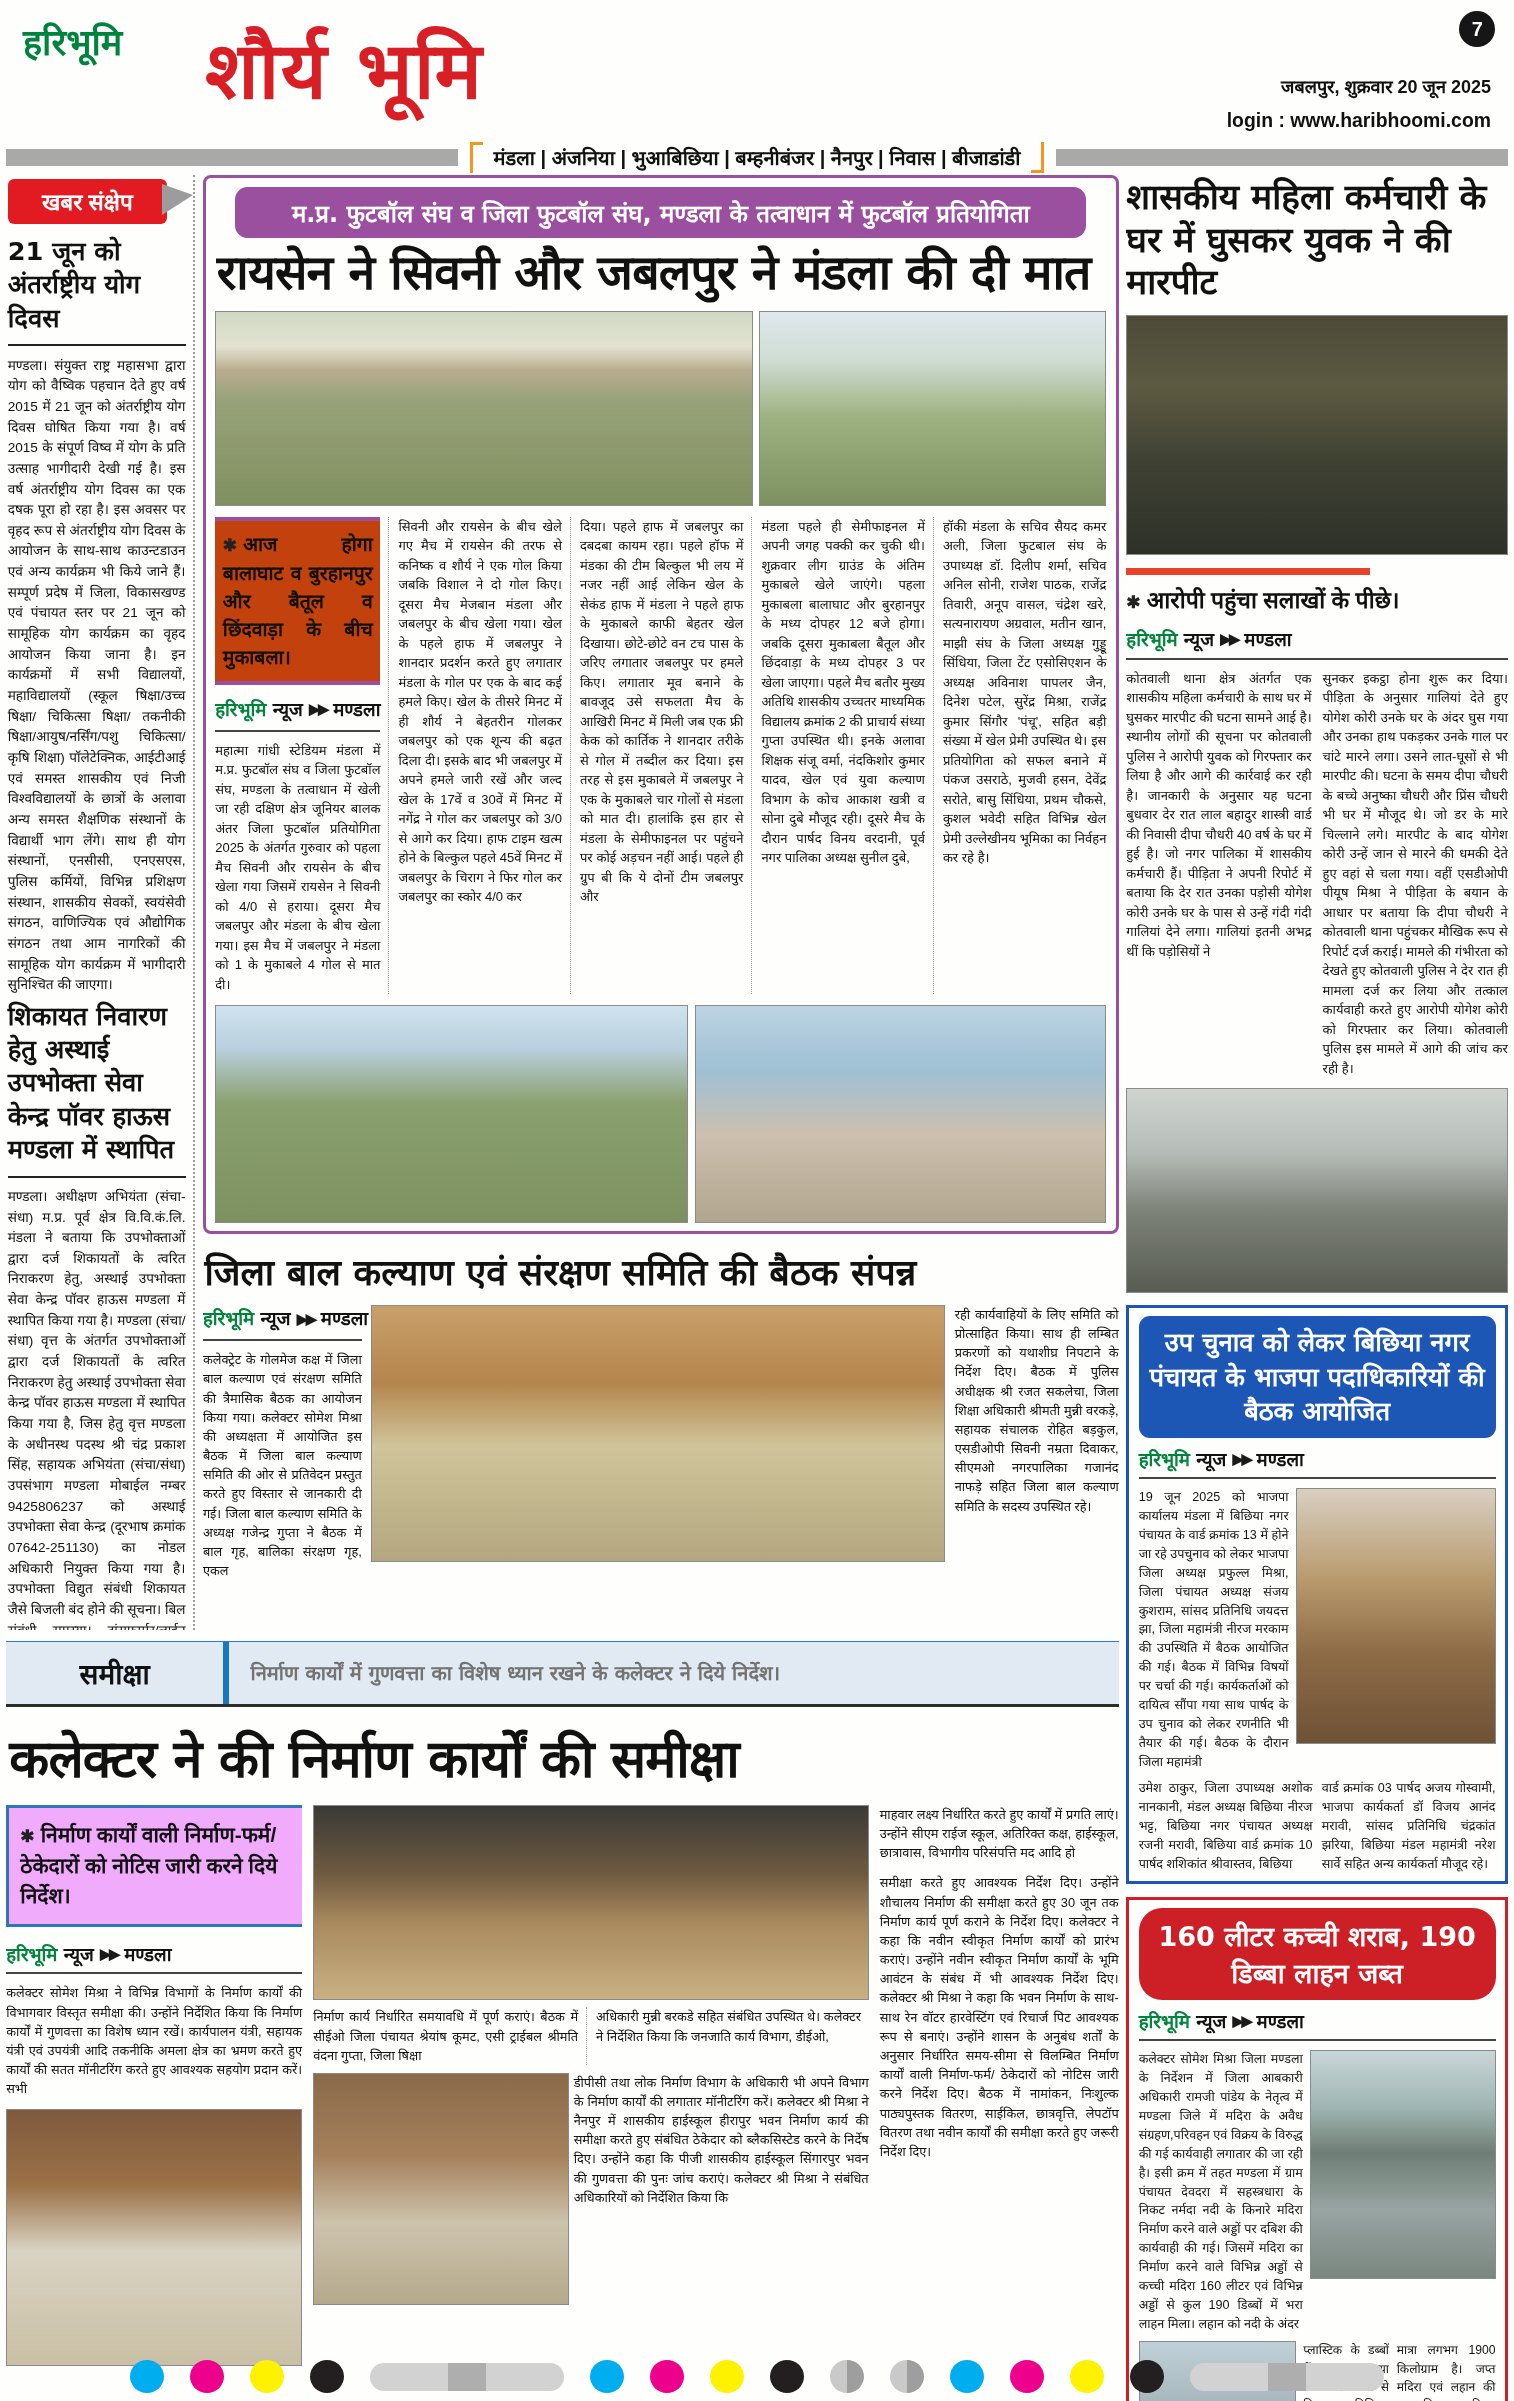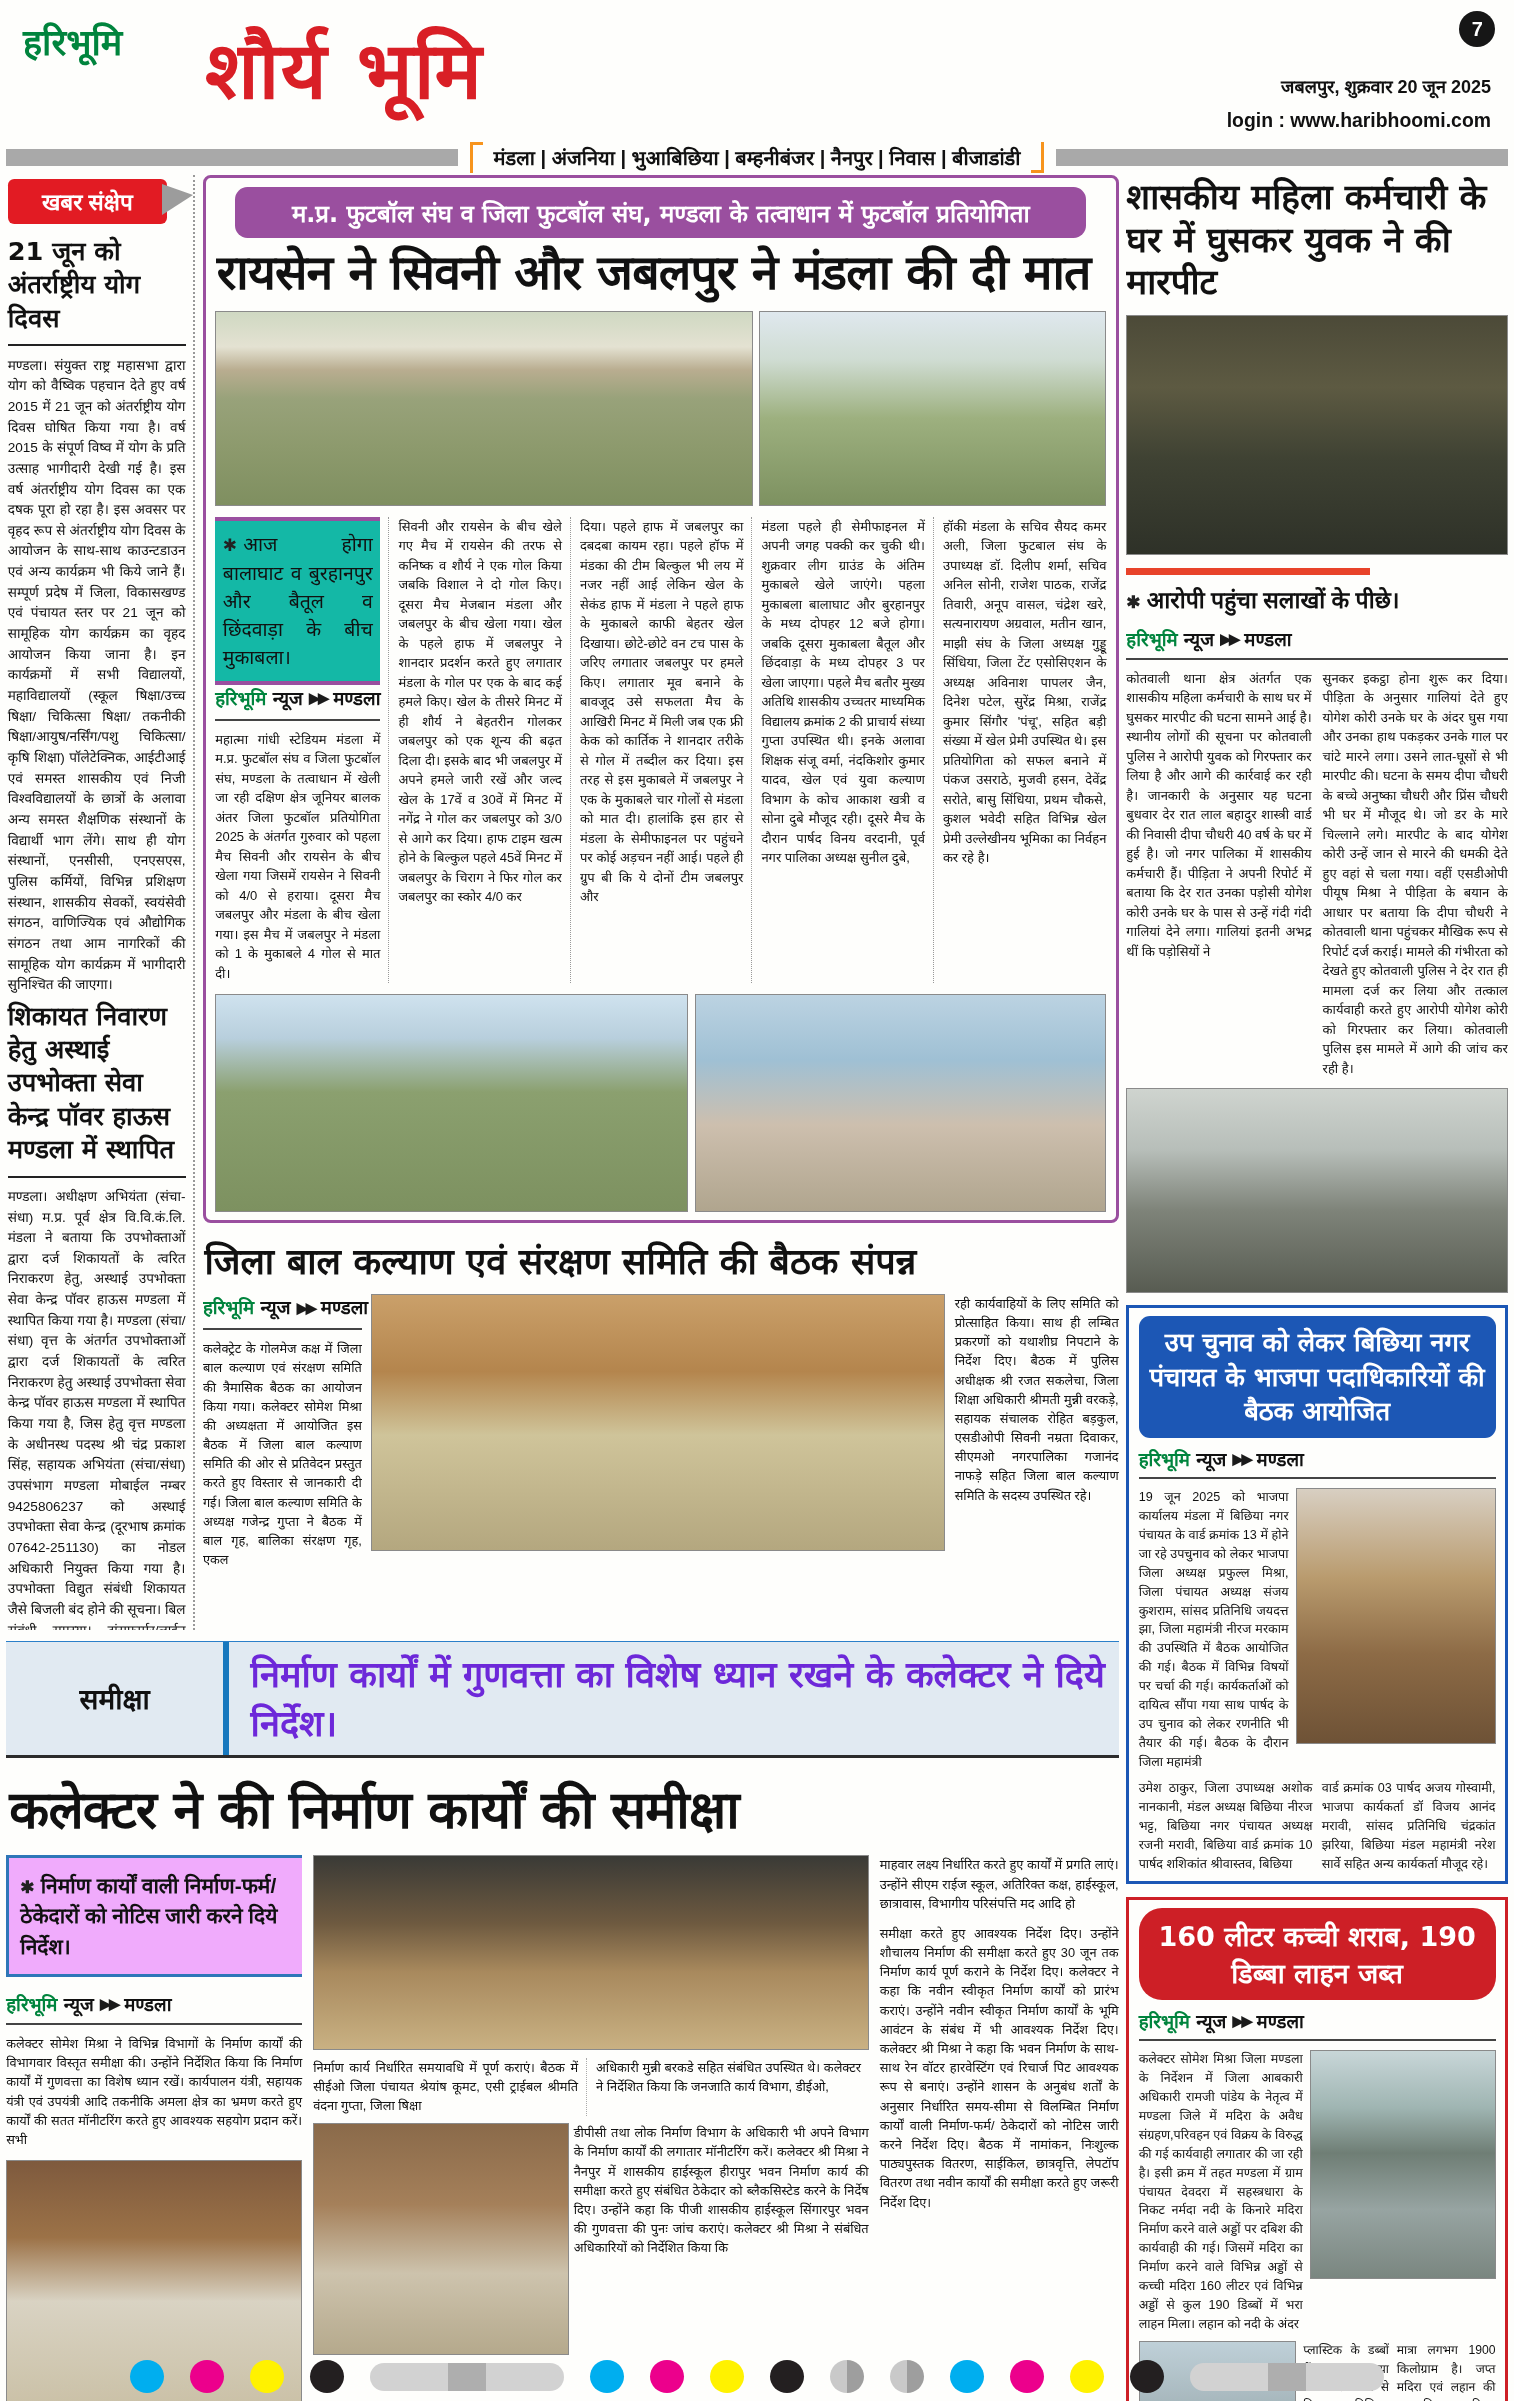--- a/index.html
+++ b/index.html
@@ -42,21 +42,21 @@
   .fb-strip { background:#9a4f9f; color:#fff; font-size:24px; font-weight:bold; text-align:center; border-radius:12.4px; padding:9.3px 7.7px; margin:1.5px 20px 7.7px 20px; font-family:"DejaVu Sans", sans-serif; }
   .fb-headline { font-size:48px; font-weight:bold; line-height:1.12; margin:6.2px 1.5px 11px 1.5px; font-family:"DejaVu Sans", sans-serif; letter-spacing:-0.8px; }
   .photo { border:0.8px solid #8a8a8a; position:relative; overflow:hidden; }
   .fb-photos { display:flex; gap:6.2px; }
   .fb-photos .photo { height:195px; }
   .ph-field { flex:1.55; background:linear-gradient(180deg,#cfd8c2 0%,#e4e2d2 18%,#b9ad90 30%,#98a27a 45%,#8d9a6d 70%,#7f8f60 100%); }
   .ph-hand  { flex:1;    background:linear-gradient(180deg,#dfe8ee 0%,#cfdcd2 25%,#9db07f 55%,#7d9160 100%); }
   .fb-body { display:flex; gap:9.3px; margin-top:11px; }
   .fb-col { flex:1; font-size:13px; line-height:1.5; text-align:justify; border-right:1.5px dotted #999; padding-right:7.7px; }
   .fb-col:last-child { border-right:none; padding-right:0; }
-  .sub-box { background:#14b8a6; border-top:4.6px solid #9a4f9f; border-bottom:4.6px solid #9a4f9f; padding:9.3px 7.7px; font-size:19.4px; font-weight:normal; line-height:1.45; }
+  .sub-box { background:#c2410c; border-top:4.6px solid #9a4f9f; border-bottom:4.6px solid #9a4f9f; padding:9.3px 7.7px; font-size:19.4px; font-weight:bold; line-height:1.45; margin-bottom:11px; }
   .byline { display:flex; align-items:center; gap:6.2px; border-bottom:2.3px solid #444; padding-bottom:6.2px; margin-bottom:9.3px; font-size:18.6px; font-weight:bold; white-space:nowrap; }
   .byline .brand { color:#00843d; }
   .byline .arr { color:#1a1a1a; font-size:14.7px; letter-spacing:-2.3px; }
   .star { color:#222; font-size:17px; margin-right:6.2px; }
   .fb-photos2 { display:flex; gap:7.7px; margin-top:11px; }
   .fb-photos2 .photo { height:218px; }
   .ph-team { flex:1.15; background:linear-gradient(180deg,#cfe2ee 0%,#b8cfdd 20%,#8ba06f 45%,#7d9160 100%); }
   .ph-tent { flex:1;    background:linear-gradient(180deg,#bcd3e2 0%,#9fc0d4 30%,#cdbfae 60%,#b0a58e 100%); }
   
   .cw { margin-top:12.4px; }
@@ -87,21 +87,21 @@
   .ph-river { flex:1; height:229px; background:linear-gradient(180deg,#c8d6d8 0%,#9fb5b2 25%,#6f7e75 45%,#97a4a2 70%,#7a8680 100%); }
   .liq-row2 { display:flex; gap:7.7px; margin-top:7.7px; height:339px; overflow:hidden; }
   .ph-seize { width:44%; height:100%; background:linear-gradient(180deg,#bfd0d8 0%,#97a7ab 30%,#6f7873 55%,#555c55 100%); }
   .liq-mid { width:24%; font-size:12.2px; line-height:1.5; text-align:justify; }
   .liq-right { flex:1; font-size:12.2px; line-height:1.5; text-align:justify; }
   
   .cr { margin-top:11px; }
   .cr-banner { display:flex; align-items:stretch; background:#e1eaf2; border-bottom:3.1px solid #2c2c2c; border-top:1.5px solid #2a7fc9; }
   .cr-label { width:217px; display:flex; align-items:center; justify-content:center; font-size:28px; font-weight:bold; padding:12.4px 0; }
   .cr-divider { width:5.4px; background:#1778be; }
-  .cr-banner-hl { flex:1; display:flex; align-items:center; font-size:36px; font-weight:bold; color:#6d28d9; padding:7.7px 7.7px 7.7px 22px; font-family:"DejaVu Sans", sans-serif;border-radius:7px; }
+  .cr-banner-hl { flex:1; display:flex; align-items:center; font-size:20px; font-weight:bold; color:#737373; padding:7.7px 7.7px 7.7px 22px; font-family:"DejaVu Sans", sans-serif;border-radius:7px; }
   .cr-headline { font-size:52px; font-weight:bold; margin:14px 0 12.4px 3.1px; font-family:"DejaVu Sans", sans-serif; letter-spacing:-0.8px; }
   .cr-main { display:grid; grid-template-columns:296px 1fr 239px; gap:11px; }
   .notice-box { background:#f0abfc; border:3.1px solid #2f76b8; border-right:none; padding:12.4px 11px; font-size:21px; font-weight:bold; line-height:1.45; }
   .cr-colA .byline { margin-top:14px; }
   .cr-txt { font-size:12.8px; line-height:1.5; text-align:justify; }
   .ph-collector { height:195px; background:linear-gradient(180deg,#3a3a36 0%,#6e5a40 35%,#a8895d 60%,#c9b183 100%); }
   .cr-midrow { display:flex; gap:9.3px; margin-top:7.7px; }
   .cr-midrow .cr-txt { flex:1; border-right:1.5px dotted #aaa; padding-right:7.7px; }
   .cr-midrow .cr-txt:last-child { border-right:none; }
   .cr-botrow { display:flex; gap:5px; margin-top:7.7px; }

